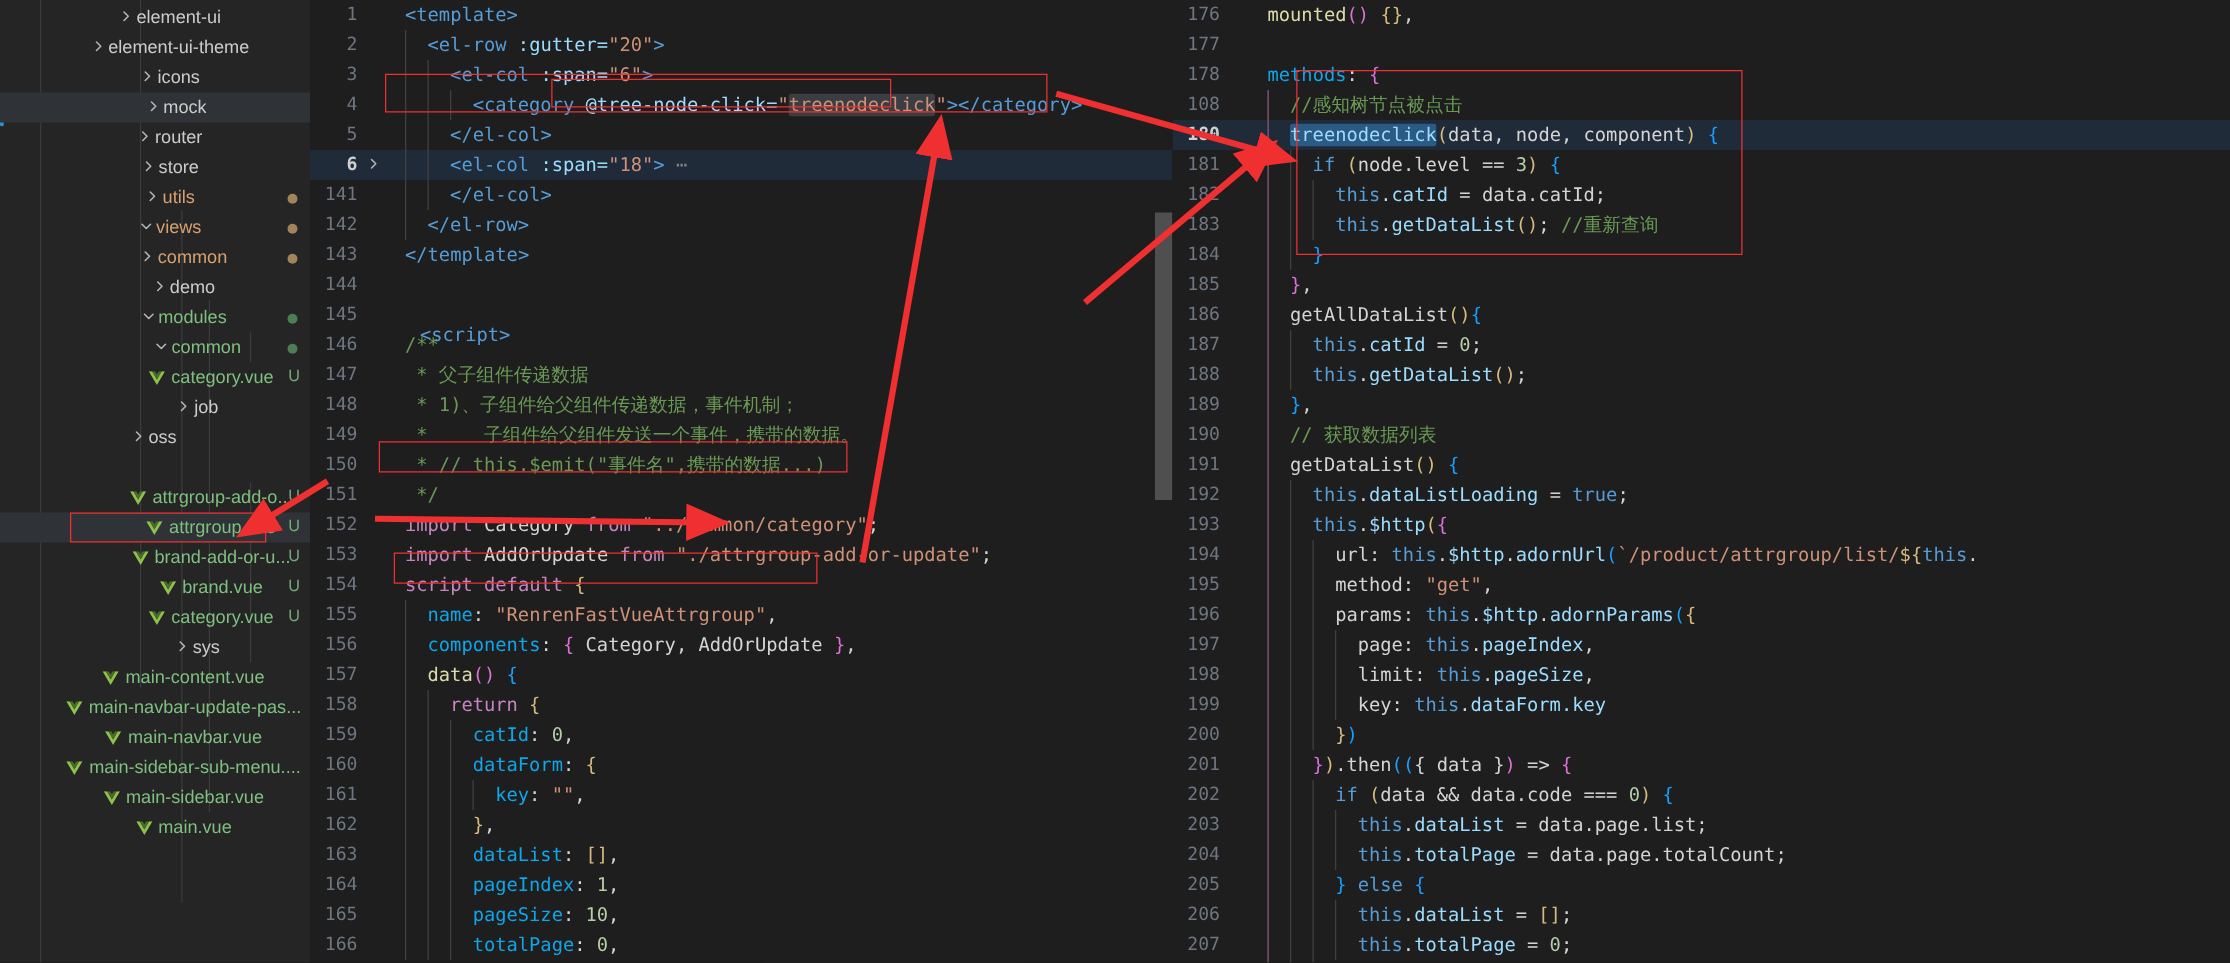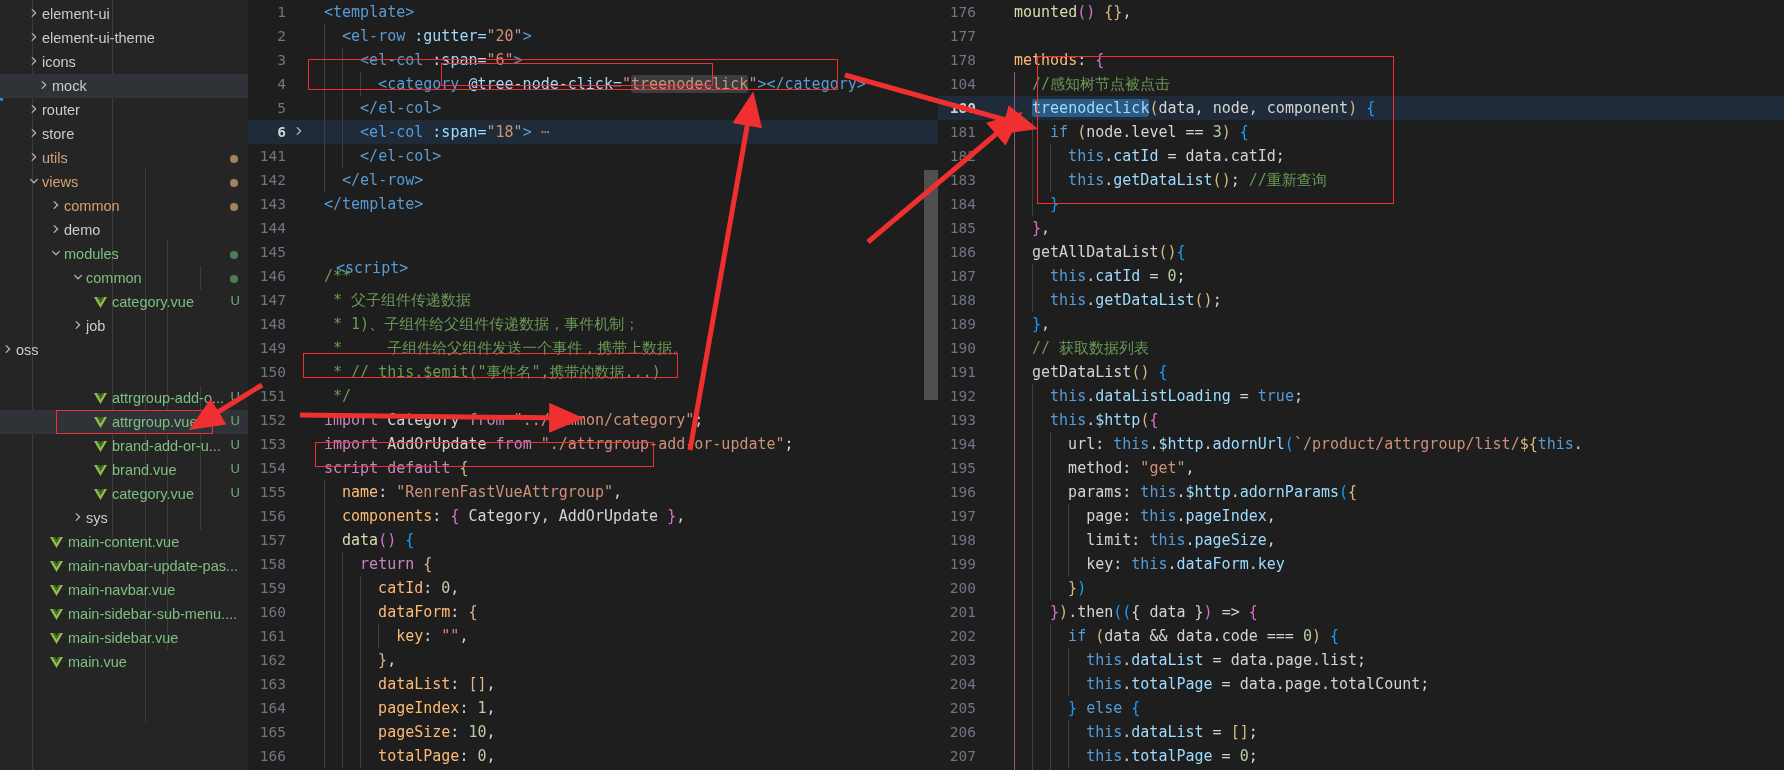--- a/index.html
+++ b/index.html
@@ -28,20 +28,21 @@
   }
   .tree-row {
     position: relative;
     height: 24px;
     display: flex;
     align-items: center;
     font-size: 14.5px;
     color: #cfcfcf;
     white-space: nowrap;
     padding-right: 4px;
+    justify-content: center;
   }
   .tree-row.selected { background: #2f3337; }
   .twisty {
     width: 16px; flex: 0 0 16px;
     display: flex; align-items: center; justify-content: center;
     color: #9aa0a6; font-size: 11px;
     position: relative; top: -1px;
   }
   .twisty svg { display:block; }
   .vue-icon {
@@ -115,21 +116,21 @@
   .t-brkt-y   { color: #d7ba7d; }
   .t-brkt-p   { color: #da70d6; }
   .t-brkt-b   { color: #179fff; }
   .t-kw       { color: #569cd6; }
   .t-kw2      { color: #c586c0; }
   .t-fn       { color: #dcdcaa; }
   .t-var      { color: #9cdcfe; }
   .t-num      { color: #b5cea8; }
   .t-cmt      { color: #6a9955; }
   .t-plain    { color: #d4d4d4; }
-  .t-prop     { color: #fdba74; }
+  .t-prop     { color: #0ea5e9; }
   .t-this     { color: #569cd6; }
   .sel-tok    { background: #3a3d41; border-radius: 2px; }
   .sel-blue   { background: #2b5b84; border-radius: 2px; color:#9cdcfe; }
 
   
   .minimap {
     position: absolute; top: 0; height: 770px;
     overflow: hidden;
   }
   .mm-line {
@@ -425,21 +426,21 @@
               <path d="M3.2 1.6 L6.6 5 L3.2 8.4" fill="none" stroke="#b3b3b3" stroke-width="1.3" stroke-linecap="round" stroke-linejoin="round"></path>
             </svg></span><div class="ind-guide" style="left:76px;"></div><div class="ind-guide" style="left:94.03999999999999px;"></div><span class="codetxt" style="left:112.08px;"><span class="t-tag">&lt;el-col </span><span class="t-attr">:span=</span><span class="t-str">"18"</span><span class="t-tag">&gt;</span><span class="t-punc"> ⋯</span></span></div>
         <div class="code-line" style="position:absolute;left:0;right:0;top:144px;"><span class="ln" style="width:38px;">141</span><div class="ind-guide" style="left:76px;"></div><div class="ind-guide" style="left:94.03999999999999px;"></div><span class="codetxt" style="left:112.08px;"><span class="t-tag">&lt;/el-col&gt;</span></span></div>
         <div class="code-line" style="position:absolute;left:0;right:0;top:168px;"><span class="ln" style="width:38px;">142</span><div class="ind-guide" style="left:76px;"></div><span class="codetxt" style="left:94.03999999999999px;"><span class="t-tag">&lt;/el-row&gt;</span></span></div>
         <div class="code-line" style="position:absolute;left:0;right:0;top:192px;"><span class="ln" style="width:38px;">143</span><span class="codetxt" style="left:76px;"><span class="t-tag">&lt;/template&gt;</span></span></div>
         <div class="code-line" style="position:absolute;left:0;right:0;top:216px;"><span class="ln" style="width:38px;">144</span><span class="codetxt" style="left:76px;"></span></div>
         <div class="code-line" style="position:absolute;left:0;right:0;top:240px;"><span class="ln" style="width:38px;">145</span><span class="codetxt" style="left:88px;margin-top:16px;"><span class="t-tag">&lt;script&gt;</span></span></div>
         <div class="code-line" style="position:absolute;left:0;right:0;top:264px;"><span class="ln" style="width:38px;">146</span><span class="codetxt" style="left:76px;"><span class="t-cmt">/**</span></span></div>
         <div class="code-line" style="position:absolute;left:0;right:0;top:288px;"><span class="ln" style="width:38px;">147</span><span class="codetxt" style="left:76px;"><span class="t-cmt"> * 父子组件传递数据</span></span></div>
         <div class="code-line" style="position:absolute;left:0;right:0;top:312px;text-decoration:underline;"><span class="ln" style="width:38px;">148</span><span class="codetxt" style="left:76px;"><span class="t-cmt"> * 1)、子组件给父组件传递数据，事件机制；</span></span></div>
-        <div class="code-line" style="position:absolute;left:0;right:0;top:336px;"><span class="ln" style="width:38px;">149</span><span class="codetxt" style="left:76px;"><span class="t-cmt"> *     子组件给父组件发送一个事件，携带上数据。</span></span></div>
+        <div class="code-line" style="position:absolute;left:0;right:0;top:336px;"><span class="ln" style="width:38px;">149</span><span class="codetxt" style="left:76px;"><span class="t-cmt"> *     子组件给父组件发送一个事件，携带的数据。</span></span></div>
         <div class="code-line" style="position:absolute;left:0;right:0;top:360px;"><span class="ln" style="width:38px;">150</span><span class="codetxt" style="left:76px;"><span class="t-cmt"> * // this.$emit("事件名",携带的数据...)</span></span></div>
         <div class="code-line" style="position:absolute;left:0;right:0;top:384px;"><span class="ln" style="width:38px;">151</span><span class="codetxt" style="left:76px;"><span class="t-cmt"> */</span></span></div>
         <div class="code-line" style="position:absolute;left:0;right:0;top:408px;"><span class="ln" style="width:38px;">152</span><span class="codetxt" style="left:76px;"><span class="t-kw2">import</span><span class="t-plain"> Category </span><span class="t-kw2">from</span><span class="t-str"> "../common/category"</span><span class="t-plain">;</span></span></div>
         <div class="code-line" style="position:absolute;left:0;right:0;top:432px;"><span class="ln" style="width:38px;">153</span><span class="codetxt" style="left:76px;"><span class="t-kw2">import</span><span class="t-plain"> AddOrUpdate </span><span class="t-kw2">from</span><span class="t-str"> "./attrgroup-add-or-update"</span><span class="t-plain">;</span></span></div>
         <div class="code-line" style="position:absolute;left:0;right:0;top:456px;"><span class="ln" style="width:38px;">154</span><span class="codetxt" style="left:76px;"><span class="t-kw2">script</span><span class="t-plain"> </span><span class="t-kw2">default</span><span class="t-plain"> </span><span class="t-brkt-y">{</span></span></div>
         <div class="code-line" style="position:absolute;left:0;right:0;top:480px;"><span class="ln" style="width:38px;">155</span><div class="ind-guide" style="left:76px;"></div><span class="codetxt" style="left:94.03999999999999px;"><span class="t-prop">name</span><span class="t-plain">: </span><span class="t-str">"RenrenFastVueAttrgroup"</span><span class="t-plain">,</span></span></div>
         <div class="code-line" style="position:absolute;left:0;right:0;top:504px;"><span class="ln" style="width:38px;">156</span><div class="ind-guide" style="left:76px;"></div><span class="codetxt" style="left:94.03999999999999px;"><span class="t-prop">components</span><span class="t-plain">: </span><span class="t-brkt-p">{</span><span class="t-plain"> Category, AddOrUpdate </span><span class="t-brkt-p">}</span><span class="t-plain">,</span></span></div>
         <div class="code-line" style="position:absolute;left:0;right:0;top:528px;"><span class="ln" style="width:38px;">157</span><div class="ind-guide" style="left:76px;"></div><span class="codetxt" style="left:94.03999999999999px;"><span class="t-fn">data</span><span class="t-brkt-p">()</span><span class="t-plain"> </span><span class="t-brkt-b">{</span></span></div>
         <div class="code-line" style="position:absolute;left:0;right:0;top:552px;"><span class="ln" style="width:38px;">158</span><div class="ind-guide" style="left:76px;"></div><div class="ind-guide" style="left:94.03999999999999px;"></div><span class="codetxt" style="left:112.08px;"><span class="t-kw2">return</span><span class="t-plain"> </span><span class="t-brkt-y">{</span></span></div>
         <div class="code-line" style="position:absolute;left:0;right:0;top:576px;"><span class="ln" style="width:38px;">159</span><div class="ind-guide" style="left:76px;"></div><div class="ind-guide" style="left:94.03999999999999px;"></div><div class="ind-guide" style="left:112.08px;"></div><span class="codetxt" style="left:130.12px;"><span class="t-prop">catId</span><span class="t-plain">: </span><span class="t-num">0</span><span class="t-plain">,</span></span></div>
@@ -697,21 +698,21 @@
     </div>
   <div class="vscroll" id="right-scroll" style="left:1040px; height:770px;">
     <div class="thumb" style="top:28px; height:270px;"></div>
   </div>
 
   <div class="editor right" id="right-editor">
     <div class="code-wrap" id="right-code">
         <div class="code-line" style="position:absolute;left:0;right:0;top:0px;"><span class="ln" style="width:38px;">176</span><span class="codetxt" style="left:76px;"><span class="t-fn">mounted</span><span class="t-brkt-p">()</span><span class="t-plain"> </span><span class="t-brkt-y">{}</span><span class="t-plain">,</span></span></div>
         <div class="code-line" style="position:absolute;left:0;right:0;top:24px;"><span class="ln" style="width:38px;">177</span><span class="codetxt" style="left:76px;"></span></div>
         <div class="code-line" style="position:absolute;left:0;right:0;top:48px;"><span class="ln" style="width:38px;">178</span><span class="codetxt" style="left:76px;"><span class="t-prop">methods</span><span class="t-plain">: </span><span class="t-brkt-p">{</span></span></div>
-        <div class="code-line" style="position:absolute;left:0;right:0;top:72px;"><span class="ln" style="width:38px;">104</span><div class="ind-guide pink" style="left:76px;"></div><span class="codetxt" style="left:94.03999999999999px;"><span class="t-cmt">//感知树节点被点击</span></span></div>
+        <div class="code-line" style="position:absolute;left:0;right:0;top:72px;"><span class="ln" style="width:38px;">108</span><div class="ind-guide pink" style="left:76px;"></div><span class="codetxt" style="left:94.03999999999999px;"><span class="t-cmt">//感知树节点被点击</span></span></div>
         <div class="code-line active-ln" style="position:absolute;left:0;right:0;top:96px;"><span class="ln cur" style="width:38px;">180</span><div class="ind-guide pink" style="left:76px;"></div><span class="codetxt" style="left:94.03999999999999px;"><span class="sel-blue">treenodeclick</span><span class="t-brkt-y">(</span><span class="t-plain">data, node, component</span><span class="t-brkt-y">)</span><span class="t-plain"> </span><span class="t-brkt-b">{</span></span></div>
         <div class="code-line" style="position:absolute;left:0;right:0;top:120px;"><span class="ln" style="width:38px;">181</span><div class="ind-guide pink" style="left:76px;"></div><div class="ind-guide" style="left:94.03999999999999px;"></div><span class="codetxt" style="left:112.08px;"><span class="t-kw">if</span><span class="t-plain"> </span><span class="t-brkt-y">(</span><span class="t-plain">node.level </span><span class="t-plain">==</span><span class="t-plain"> </span><span class="t-num">3</span><span class="t-brkt-y">)</span><span class="t-plain"> </span><span class="t-brkt-b">{</span></span></div>
         <div class="code-line" style="position:absolute;left:0;right:0;top:144px;"><span class="ln" style="width:38px;">182</span><div class="ind-guide pink" style="left:76px;"></div><div class="ind-guide" style="left:94.03999999999999px;"></div><div class="ind-guide" style="left:112.08px;"></div><span class="codetxt" style="left:130.12px;"><span class="t-this">this</span><span class="t-plain">.</span><span class="t-var">catId</span><span class="t-plain"> = </span><span class="t-plain">data.catId</span><span class="t-plain">;</span></span></div>
         <div class="code-line" style="position:absolute;left:0;right:0;top:168px;"><span class="ln" style="width:38px;">183</span><div class="ind-guide pink" style="left:76px;"></div><div class="ind-guide" style="left:94.03999999999999px;"></div><div class="ind-guide" style="left:112.08px;"></div><span class="codetxt" style="left:130.12px;"><span class="t-this">this</span><span class="t-plain">.</span><span class="t-var">getDataList</span><span class="t-brkt-y">()</span><span class="t-plain">;</span><span class="t-cmt"> //重新查询</span></span></div>
         <div class="code-line" style="position:absolute;left:0;right:0;top:192px;"><span class="ln" style="width:38px;">184</span><div class="ind-guide pink" style="left:76px;"></div><div class="ind-guide" style="left:94.03999999999999px;"></div><span class="codetxt" style="left:112.08px;"><span class="t-brkt-b">}</span></span></div>
         <div class="code-line" style="position:absolute;left:0;right:0;top:216px;"><span class="ln" style="width:38px;">185</span><div class="ind-guide pink" style="left:76px;"></div><span class="codetxt" style="left:94.03999999999999px;"><span class="t-brkt-p">}</span><span class="t-plain">,</span></span></div>
         <div class="code-line" style="position:absolute;left:0;right:0;top:240px;"><span class="ln" style="width:38px;">186</span><div class="ind-guide pink" style="left:76px;"></div><span class="codetxt" style="left:94.03999999999999px;"><span class="t-plain">getAllDataList</span><span class="t-brkt-y">()</span><span class="t-brkt-b">{</span></span></div>
         <div class="code-line" style="position:absolute;left:0;right:0;top:264px;"><span class="ln" style="width:38px;">187</span><div class="ind-guide pink" style="left:76px;"></div><div class="ind-guide" style="left:94.03999999999999px;"></div><span class="codetxt" style="left:112.08px;"><span class="t-this">this</span><span class="t-plain">.</span><span class="t-var">catId</span><span class="t-plain"> = </span><span class="t-num">0</span><span class="t-plain">;</span></span></div>
         <div class="code-line" style="position:absolute;left:0;right:0;top:288px;"><span class="ln" style="width:38px;">188</span><div class="ind-guide pink" style="left:76px;"></div><div class="ind-guide" style="left:94.03999999999999px;"></div><span class="codetxt" style="left:112.08px;"><span class="t-this">this</span><span class="t-plain">.</span><span class="t-var">getDataList</span><span class="t-brkt-y">()</span><span class="t-plain">;</span></span></div>
         <div class="code-line" style="position:absolute;left:0;right:0;top:312px;"><span class="ln" style="width:38px;">189</span><div class="ind-guide pink" style="left:76px;"></div><span class="codetxt" style="left:94.03999999999999px;"><span class="t-brkt-b">}</span><span class="t-plain">,</span></span></div>

